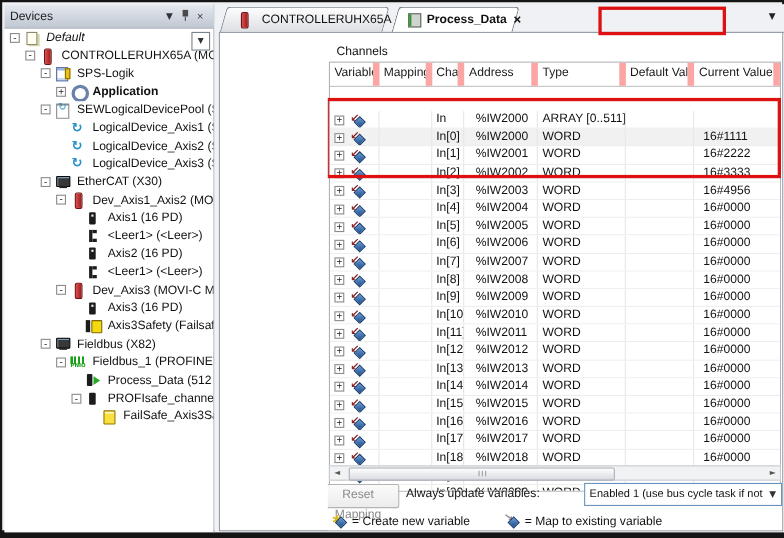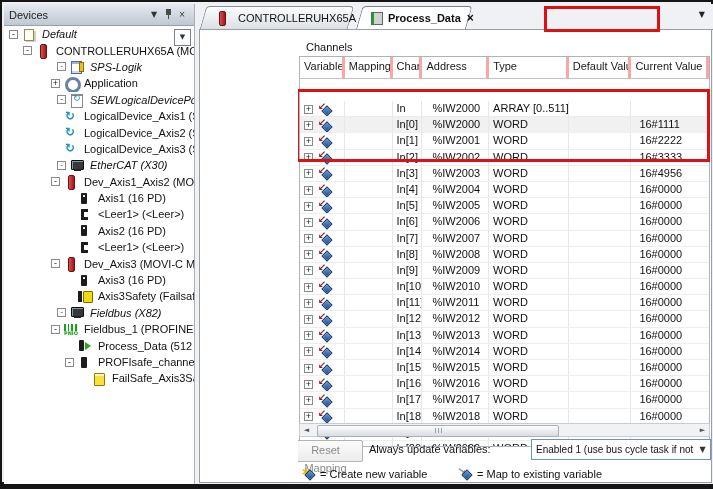--- a/index.html
+++ b/index.html
@@ -15,22 +15,22 @@
   .pin-icon::after{content:"";position:absolute;left:4px;top:7px;width:1px;height:4px;background:#4a4a4a;}
   .tree{position:absolute;left:0;top:22px;right:0;bottom:0;overflow:hidden;}
   .trow-t{height:16.4px;display:flex;align-items:center;white-space:nowrap;overflow:hidden;}
   .t-exp{width:9px;height:9px;box-sizing:border-box;border:1px solid #8a8a8a;background:#fff;margin-right:4px;flex:none;position:relative;}
   .t-exp::before{position:absolute;left:0;top:-1px;width:7px;text-align:center;font-size:9px;line-height:9px;color:#222;}
   .exp-minus::before{content:"-";}
   .exp-plus::before{content:"+";}
   .exp-none{visibility:hidden;}
   .t-label{padding-left:2px;}
   .txt-italic{font-style:italic;text-align:right;}
-  .txt-bold{font-weight:normal;}
-  .lvl0{padding-left:5px;}.lvl1{padding-left:19px;}.lvl2{padding-left:53px;font-style:italic;}.lvl3{padding-left:47px;}.lvl4{padding-left:61px;}.lvl5{padding-left:75px;}
+  .txt-bold{font-weight:bold;}
+  .lvl0{padding-left:5px;}.lvl1{padding-left:19px;}.lvl2{padding-left:33px;}.lvl3{padding-left:47px;}.lvl4{padding-left:61px;}.lvl5{padding-left:75px;}
   .combo-default{position:absolute;right:3px;top:25px;width:15px;height:15px;border:1px solid #7a828c;background:#fff;font-size:7px;text-align:center;line-height:14px;color:#333;font-family:"DejaVu Sans",sans-serif;}
   
   .ic{width:15px;height:13px;display:inline-block;position:relative;margin-right:3px;flex:none;font-family:"DejaVu Sans",sans-serif;}
   .ic-project::before{content:"";position:absolute;left:2px;top:1px;width:8px;height:10px;background:#fffef0;border:1px solid #8a8a6a;box-shadow:2px 2px 0 #d8d0a8;}
   .ic-device::before{content:"";position:absolute;left:4px;top:0;width:5px;height:13px;background:linear-gradient(90deg,#d85050,#a01818);border-radius:2px;border:1px solid #701010;}
   .ic-plc::before{content:"";position:absolute;left:1px;top:1px;width:9px;height:11px;background:#fff;border:1px solid #4a6aa0;box-shadow:inset 0 2px 0 #9ab4dc, inset 0 -2px 0 #c8d8f0;}
   .ic-plc::after{content:"";position:absolute;right:1px;top:2px;width:3px;height:8px;background:#e8c020;border:1px solid #907000;}
   .ic-app::before{content:"";position:absolute;left:1px;top:0;width:10px;height:10px;border:3px solid #6a82a8;border-radius:50%;background:#fff;}
   .ic-pool::before{content:"";position:absolute;left:1px;top:1px;width:10px;height:11px;border:1px solid #8a8a8a;border-top:2px solid #8a8a8a;border-bottom:2px solid #8a8a8a;background:#fff;}
   .ic-pool::after{content:"↻";position:absolute;left:3px;top:0px;font-size:9px;color:#2090c8;}
@@ -71,21 +71,21 @@
   .side-stack{position:absolute;left:0;top:36px;width:97px;height:78px;background:#ececec;clip-path:polygon(0 0,100% 0,100% 100%,0 74%);}
   .side-stack .bluebar{position:absolute;left:0;top:0;width:5px;height:56px;background:linear-gradient(#7fb0e6,#c9ddf2 75%,#ececec);}
   .side-stack .sep{position:absolute;left:8px;right:2px;height:1px;background:#dcdcdc;box-shadow:0 -1px 0 #fafafa;}
   .side-item{position:absolute;left:9px;color:#1a1a1a;}
   .side-diag{position:absolute;left:-2px;top:56px;width:102px;height:1px;background:#b8b8b8;transform:rotate(8.6deg);transform-origin:left top;}
   .content{position:absolute;left:98px;top:0;right:0;bottom:0;overflow:hidden;background:#fff;}
   .channels-lbl{position:absolute;left:8px;top:11px;}
   
   .iotable{position:absolute;left:1px;top:26px;width:411px;border:1px solid #b0b4ba;box-sizing:border-box;background:#fff;}
   .thead{display:flex;height:21px;border-bottom:1px solid #c2c2c2;}
-  .thead .hcell{box-sizing:border-box;border-right:3px solid #fca5a5;padding:3px 3px 0 4px;white-space:nowrap;overflow:hidden;color:#1a1a1a;}
+  .thead .hcell{box-sizing:border-box;border-right:6px solid #fca5a5;padding:3px 3px 0 4px;white-space:nowrap;overflow:hidden;color:#1a1a1a;}
   .tbody{height:345px;overflow:hidden;margin-top:22px;}
   .trow{display:flex;height:16.2px;box-sizing:border-box;border-bottom:1px solid #ededed;background:#fff;}
   .trow.hl-sel{background:#f1f1f1;}
   .cell{box-sizing:border-box;border-right:1px solid #e7e7e7;padding:1px 3px 0 4px;white-space:nowrap;overflow:hidden;display:block;}
   .c-var{width:45px;display:flex;align-items:center;}
   .c-map{width:48px;}
   .c-ch{width:30px;}
   .c-addr{width:67px;padding-left:10px;}
   .c-type{width:80px;}
   .c-def{width:63px;}

